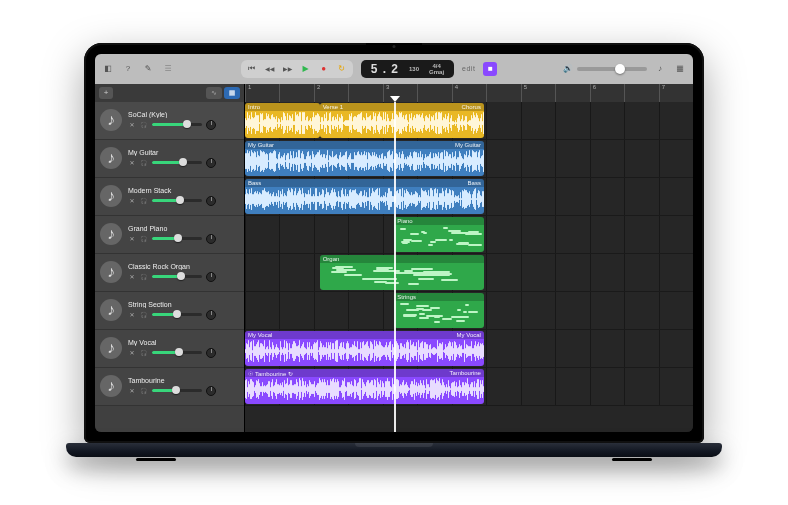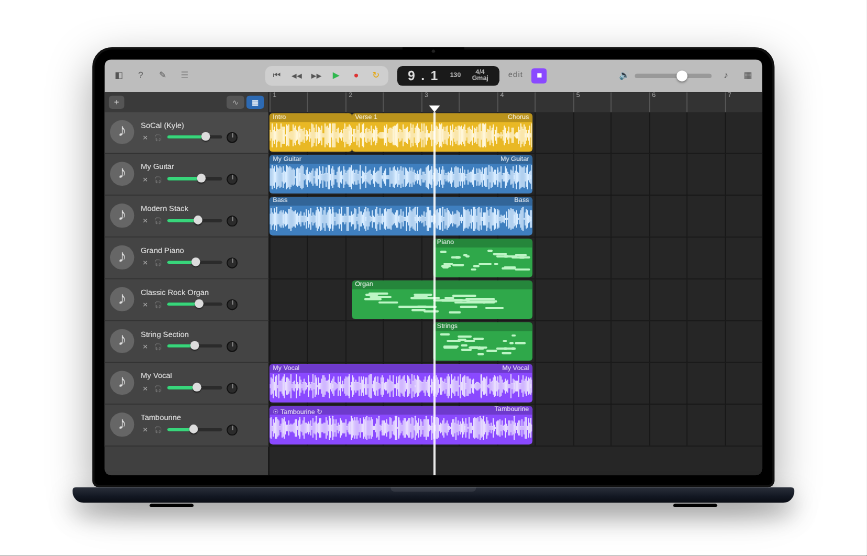--- a/index.html
+++ b/index.html
@@ -116,21 +116,21 @@
                     <span>▶</span>
                   </div>
                 <div class="iconbtn rec">
                     <span>●</span>
                   </div>
                 <div class="iconbtn loop">
                     <span>↻</span>
                   </div>
               </div>
               <div class="lcd">
-                <div class="pos">9 . 1</div>
+                <div class="pos">5 . 2</div>
                 <div class="sub">
                   <div>130</div>
                 </div>
                 <div class="sub">
                   <div>4/4</div>
                   <div>Gmaj</div>
                 </div>
               </div>
               <span style="font-size:7px;color:#666;letter-spacing:.5px;">edit</span>
               <div class="stopbtn">

